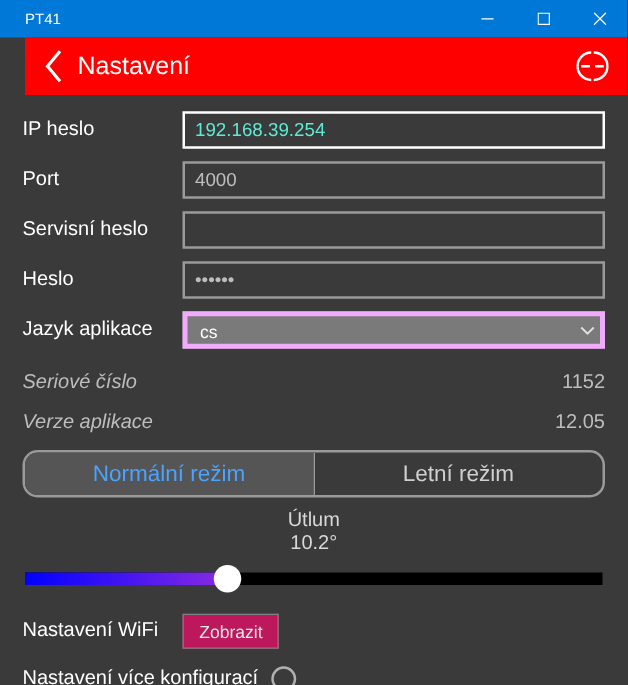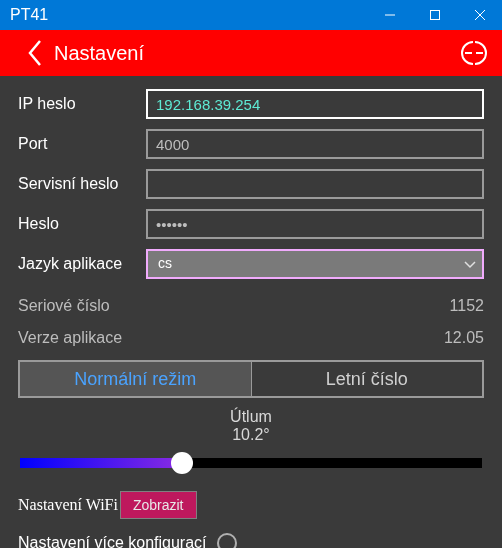--- a/index.html
+++ b/index.html
@@ -10,39 +10,40 @@
     width: 502px;
     height: 548px;
     overflow: hidden;
     font-size: 14px;
   }
   .titlebar {
     background: #0078d7;
     height: 30px;
     display: flex;
     align-items: center;
-    padding-left: 10px;
-    font-size: 16px;
+    padding-left: 20px;
+    font-size: 12px;
     color: #fff;
   }
   .titlebar .title { flex: 1; }
   .titlebar .winbtn {
     width: 45px;
     height: 30px;
     display: flex;
     align-items: center;
     justify-content: center;
   }
   .titlebar .winbtn svg { stroke: #fff; fill: none; }
   .header {
     background: #ff0000;
     height: 46px;
     display: flex;
     align-items: center;
-    padding: 0 14px 0 20px;
+    padding: 0 14px 0 8px;
+    margin-left: 20px;
   }
   .header .back {
     width: 30px;
     display: flex;
     align-items: center;
     justify-content: center;
   }
   .header .header-title {
     font-size: 20px;
     color: #fff;
@@ -86,47 +87,47 @@
   .textinput::placeholder { color: #bdbdbd; }
   .textinput.ghost { color: #bdbdbd; }
   .selectwrap {
     position: relative;
     width: 100%;
   }
   .selectbox {
     width: 100%;
     height: 30px;
     background: #7a7a7a;
-    border: 2px solid #f0abfc;
+    border: 4px solid #f0abfc;
     color: #ffffff;
     font-size: 14px;
     padding: 4px 28px 4px 10px;
     appearance: none;
   }
   .select-chevron {
     position: absolute;
     right: 8px;
     top: 50%;
     transform: translateY(-50%);
     pointer-events: none;
   }
   .readonly-row {
     display: flex;
     align-items: center;
     min-height: 32px;
     color: #bdbdbd;
     font-size: 16px;
   }
-  .readonly-row .rlabel { flex: 1; }
+  .readonly-row .rlabel { flex: 1; font-style: italic; }
   .readonly-row .rval { color: #bdbdbd; }
   .segmented {
     display: flex;
     width: 100%;
     border: 2px solid #9a9a9a;
-    border-radius: 0;
+    border-radius: 12px;
     overflow: hidden;
     height: 38px;
     margin-top: 6px;
   }
   .segmented .seg {
     flex: 1;
     display: flex;
     align-items: center;
     justify-content: center;
     font-size: 18px;
@@ -179,21 +180,21 @@
     height: 22px;
     border-radius: 50%;
     background: #ffffff;
   }
   .wifi-row {
     display: flex;
     align-items: center;
     min-height: 38px;
     font-size: 16px;
   }
-  .wifi-row .wlabel { margin-right: 2px; font-family: Liberation Serif, serif; }
+  .wifi-row .wlabel { margin-right: 20px; }
   .btn-small {
     background: #be185d;
     border: 1px solid #808080;
     color: #e8e8e8;
     padding: 5px 12px;
     font-size: 14px;
     cursor: pointer;
   }
   .radio-row {
     display: flex;
@@ -298,21 +299,21 @@
     <div class="rval">1152</div>
   </div>
 
   <div class="readonly-row">
     <div class="rlabel">Verze aplikace</div>
     <div class="rval">12.05</div>
   </div>
 
   <div class="segmented">
     <div class="seg active">Normální režim</div>
-    <div class="seg inactive">Letní číslo</div>
+    <div class="seg inactive">Letní režim</div>
   </div>
 
   <div class="utlum-row">
     <div class="ulabel">Útlum</div>
     <div class="uval">10.2°</div>
   </div>
 
   <div class="slider">
     <div class="track-right"></div>
     <div class="track-left"></div>

